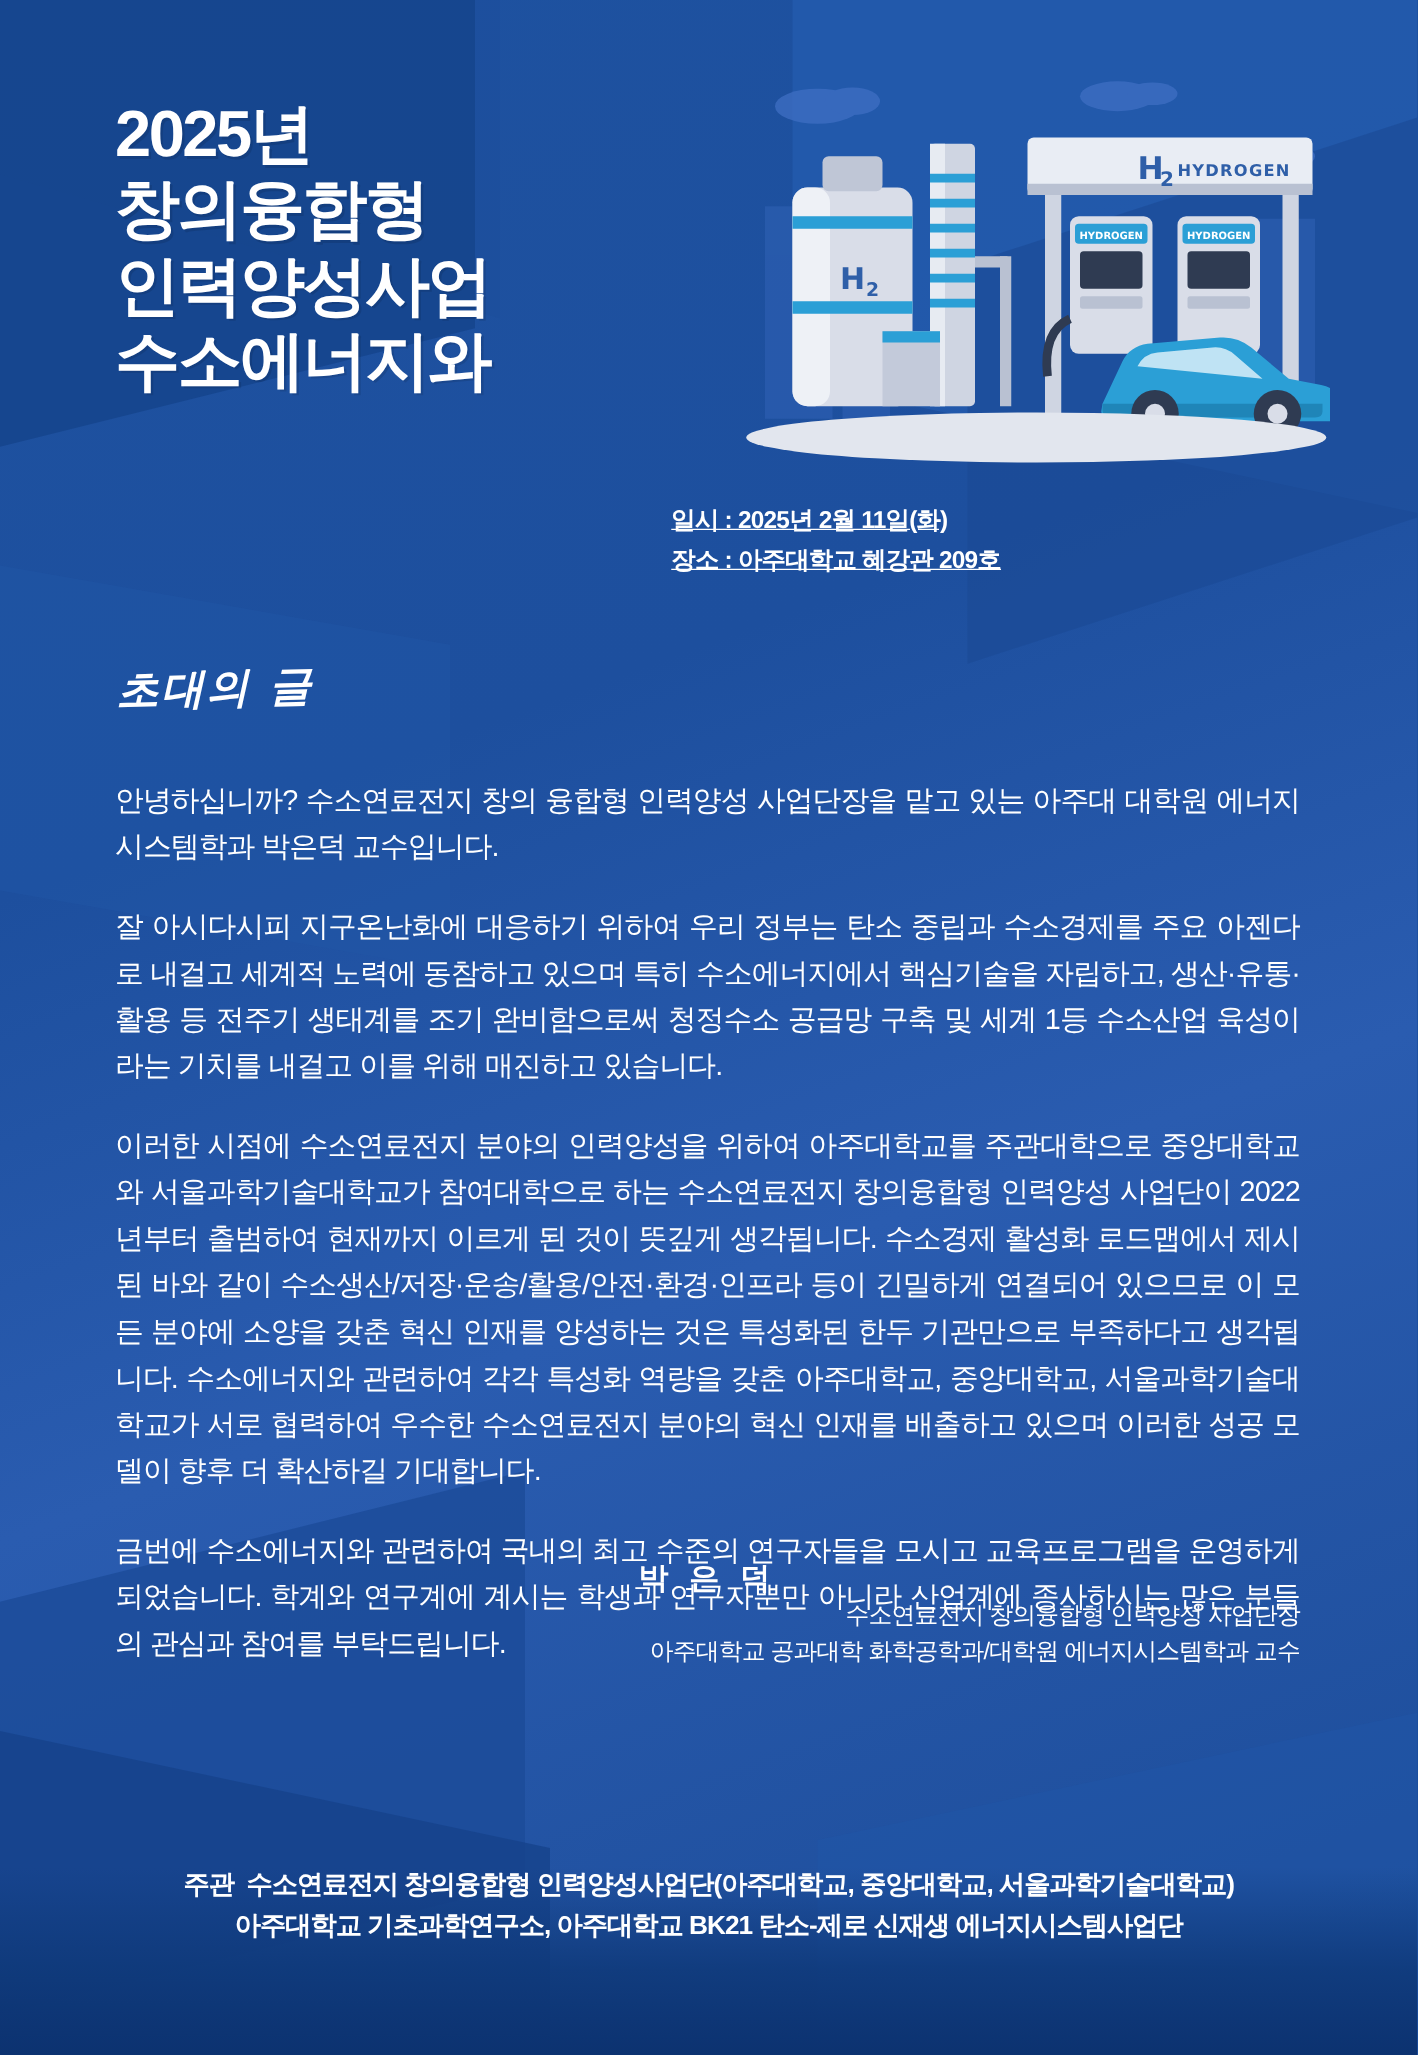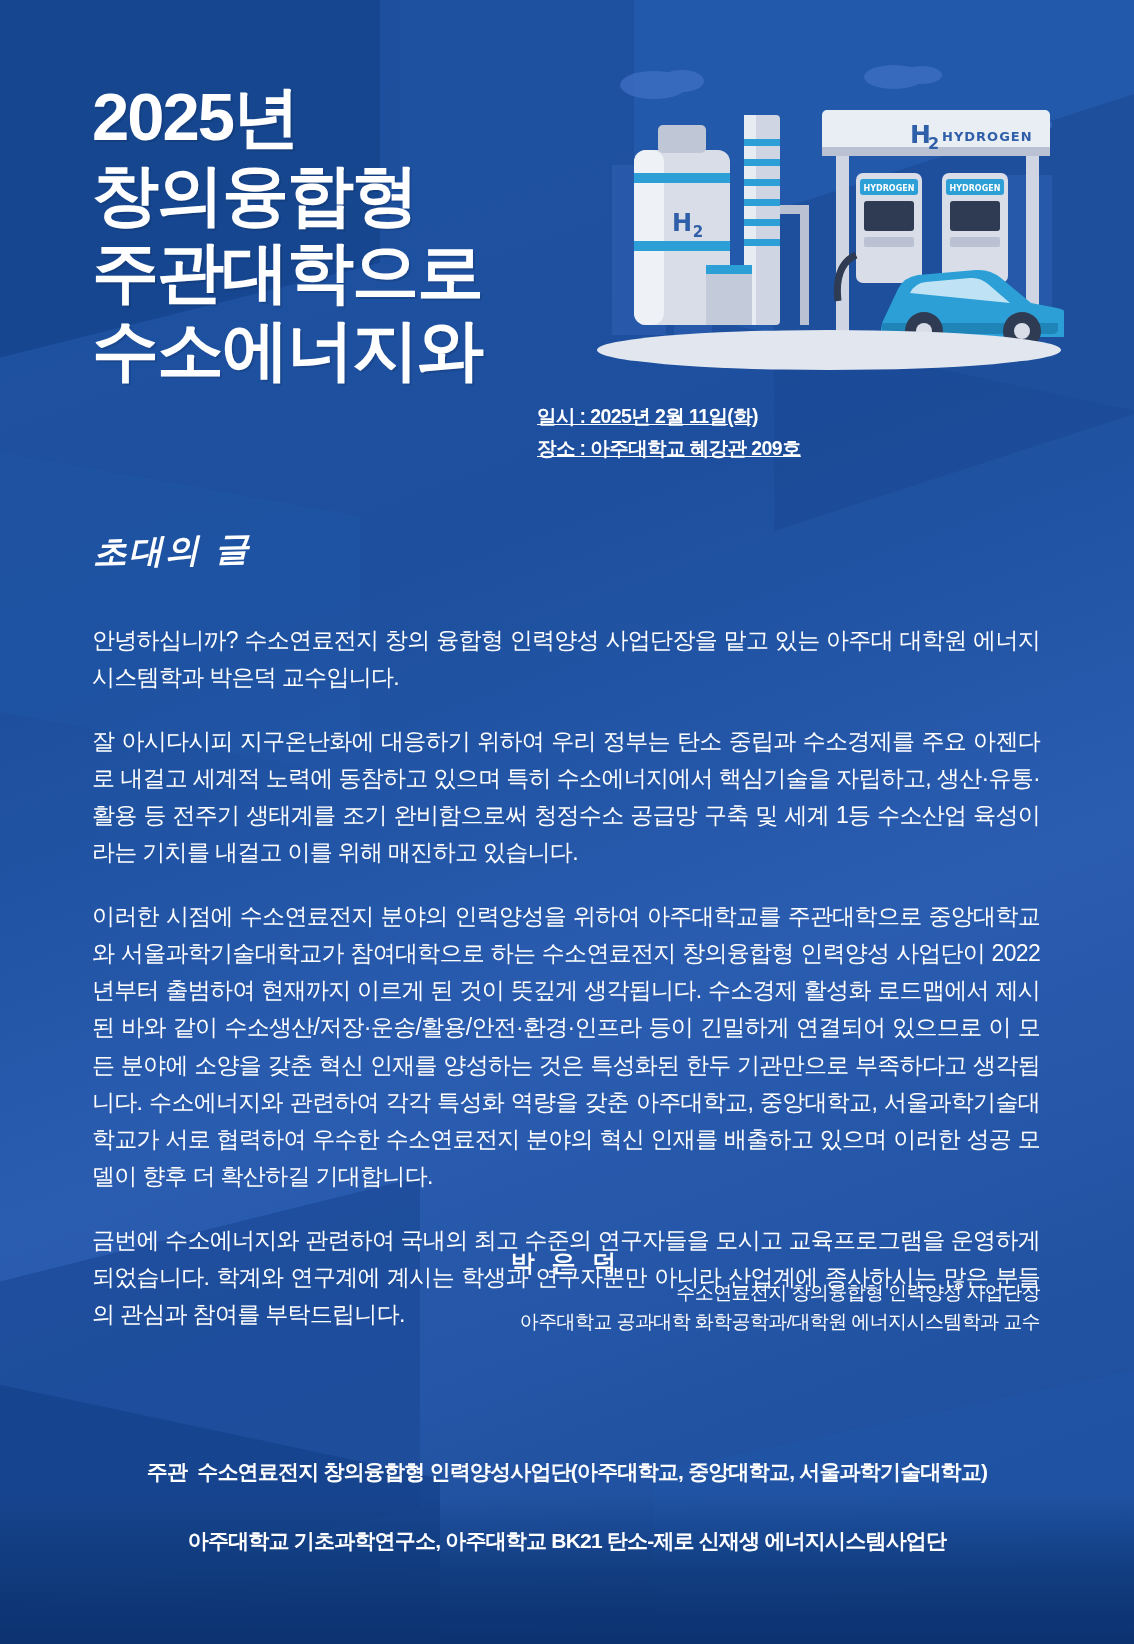--- a/index.html
+++ b/index.html
@@ -93,21 +93,21 @@
   .header {
     position: relative;
     padding: 78px 0 0 92px;
     z-index: 3;
   }
   .title-block {
     display: block;
   }
   .title-line {
     color: #ffffff;
-    font-size: 67px;
+    font-size: 52px;
     font-weight: bold;
     letter-spacing: -2px;
     line-height: 1.16;
     text-shadow: 2px 2px 0 rgba(0,0,0,.10);
   }
 
   .event-info {
     position: absolute;
     left: 537px;
     top: 400px;
@@ -195,21 +195,20 @@
     bottom: 86px;
     text-align: center;
     z-index: 5;
   }
   .footer-line {
     color: #ffffff;
     font-size: 21px;
     font-weight: bold;
     letter-spacing: -.8px;
     line-height: 1.6;
-    margin-top: 36px;
   }
   .footer-label {
     margin-right: 10px;
   }
 </style>
 </head>
 <body>
 
 <div class="poster">
 
@@ -306,21 +305,21 @@
       </g>
 
       <ellipse cx="235" cy="295" rx="232" ry="20" fill="#e2e6ee"></ellipse>
     </svg>
   </div>
 
   <div class="header">
     <div class="title-block">
       <div class="title-line">2025년</div>
       <div class="title-line">창의융합형</div>
-      <div class="title-line">주관대학으로</div>
+      <div class="title-line">인력양성사업</div>
       <div class="title-line">수소에너지와</div>
     </div>
   </div>
 
   <div class="event-info">
     <div>일시 : 2025년 2월 11일(화)</div>
     <div>장소 : 아주대학교 혜강관 209호</div>
   </div>
 
   <div class="invite-head">초대의 글</div>

